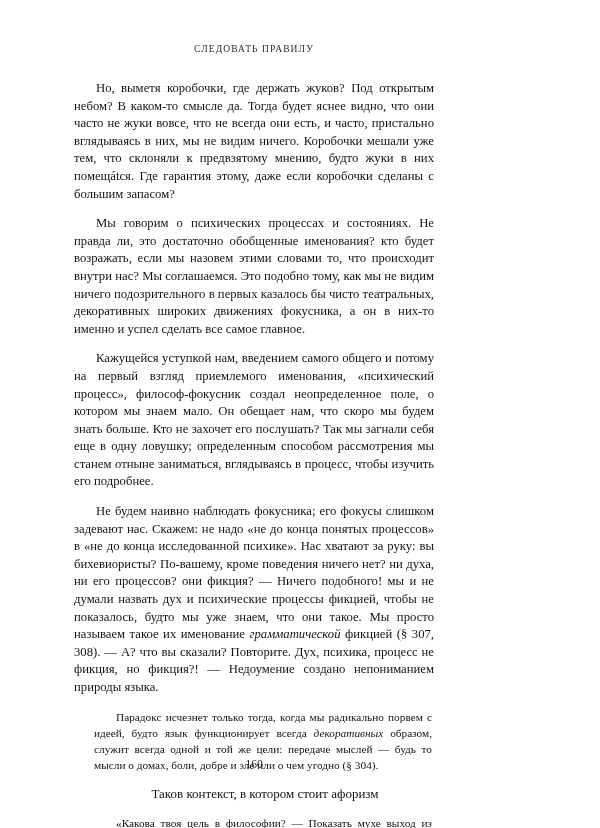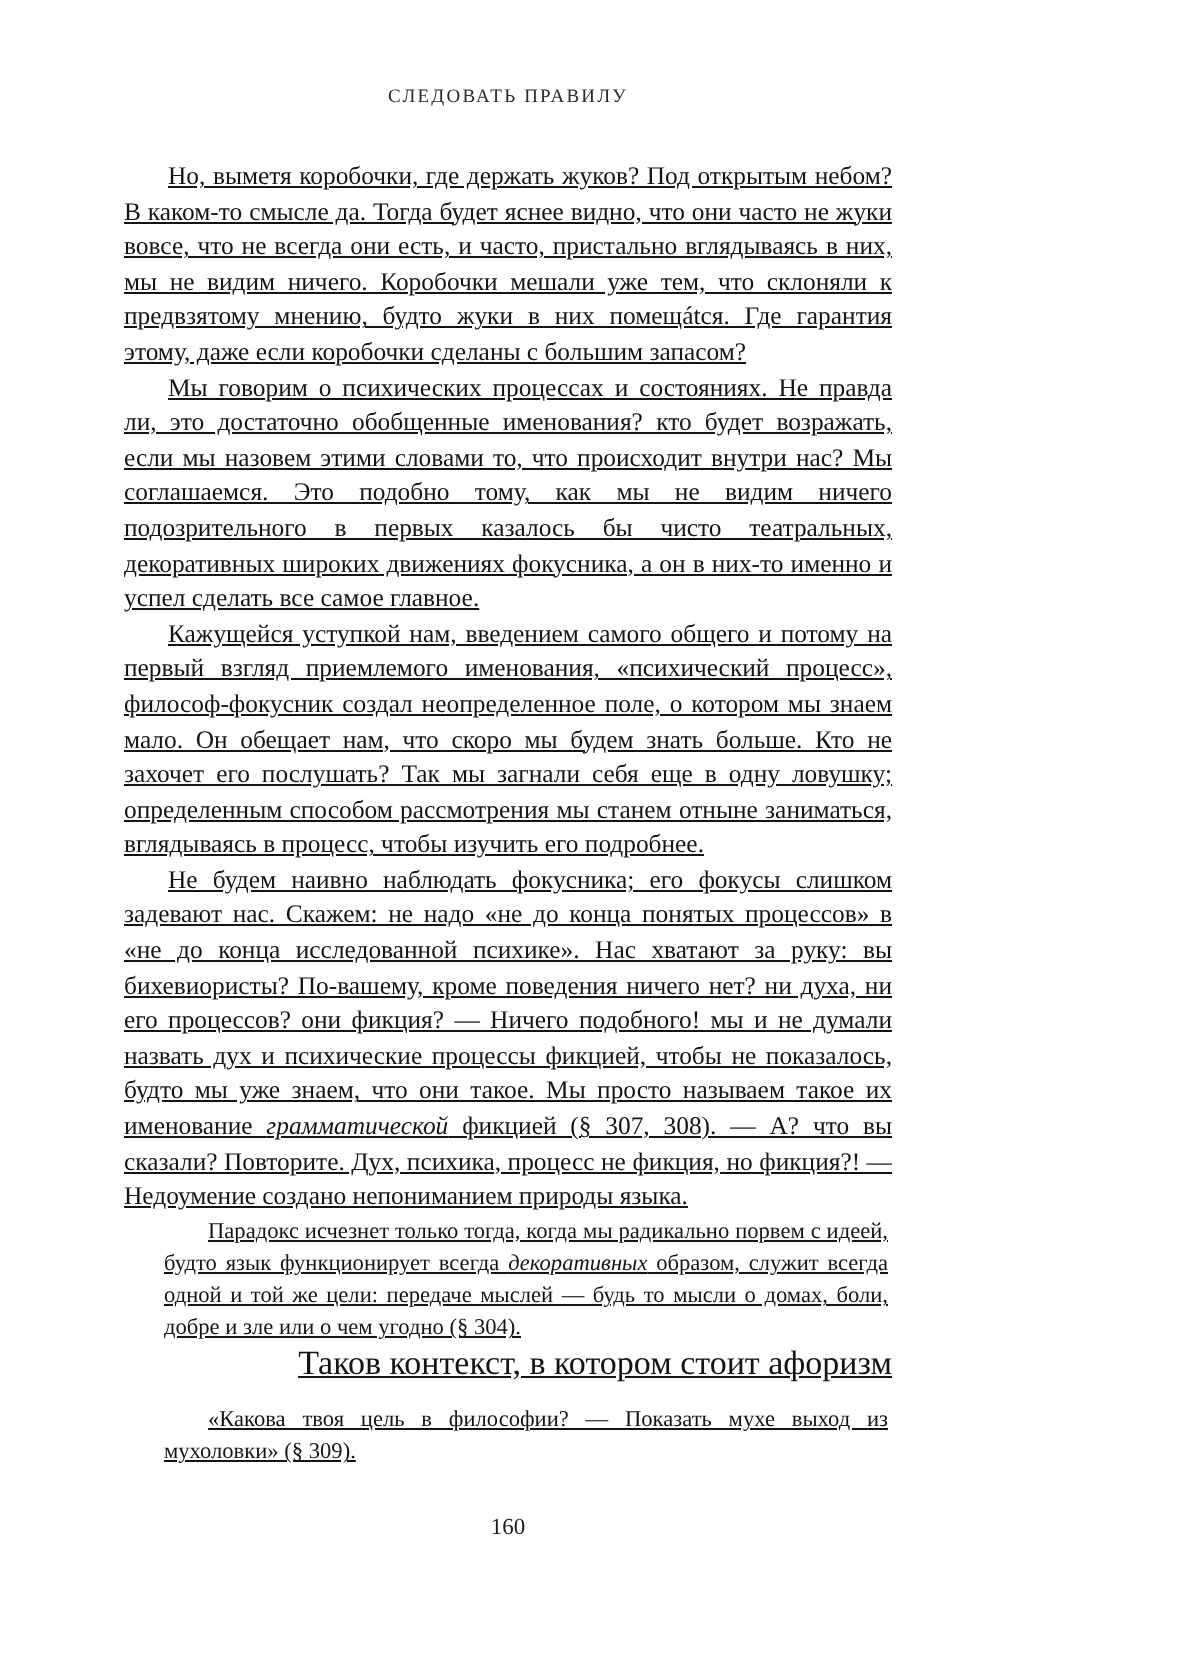--- a/index.html
+++ b/index.html
@@ -34,43 +34,42 @@
   }
   .body-text {
     font-size: 12.7px;
     line-height: 17.6px;
     text-align: justify;
     text-justify: inter-word;
     hyphens: manual;
     color: #141414;
   }
   .body-text p {
-    margin: 0;
+    margin: 12px;
     text-indent: 22px;
-    text-decoration: underline;
   }
   .quote {
     font-size: 11.3px;
     line-height: 16.2px;
     text-align: justify;
     margin: 13px 0 0 0;
     padding-left: 20px;
     padding-right: 2px;
     text-indent: 0;
     color: #141414;
   }
   .quote.second {
     margin-top: 12px;
   }
   .lead {
-    font-size: 17px;
+    font-size: 13px;
     line-height: 17.6px;
     margin: 14px 0 0 0;
     text-indent: 0;
-    text-align: right;
+    text-align: center;
   }
   em {
     font-style: italic;
   }
   .folio {
     position: absolute;
     left: 0;
     right: 0;
     bottom: 58px;
     text-align: center;

